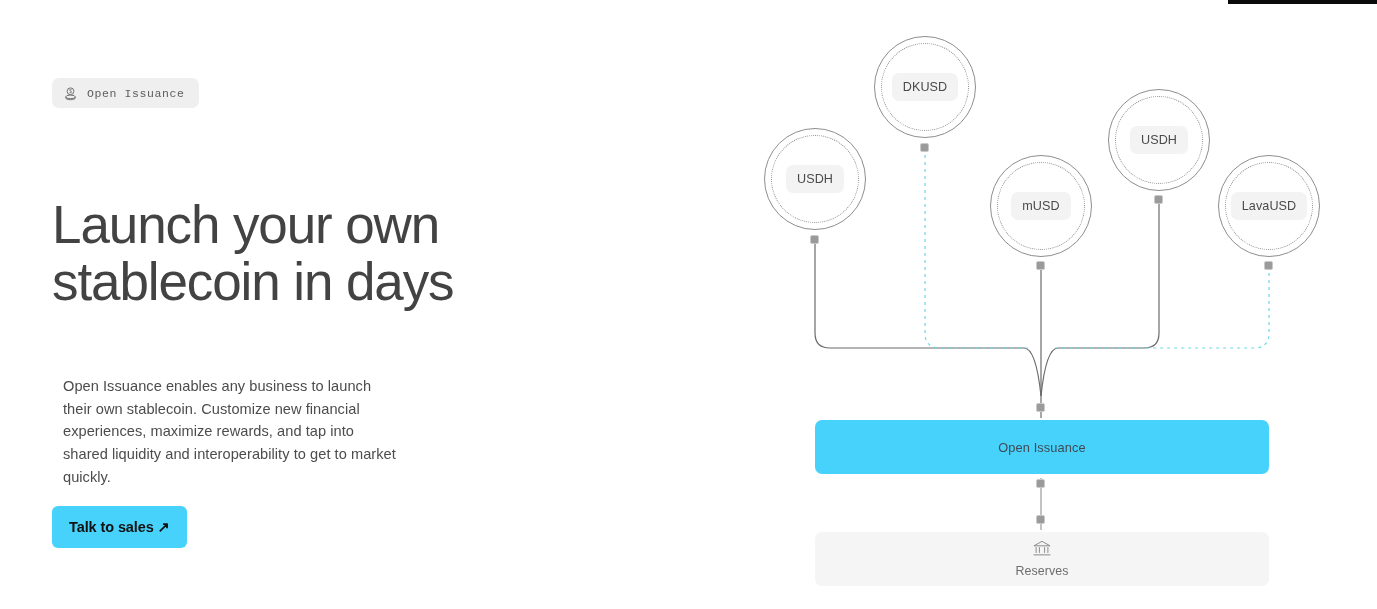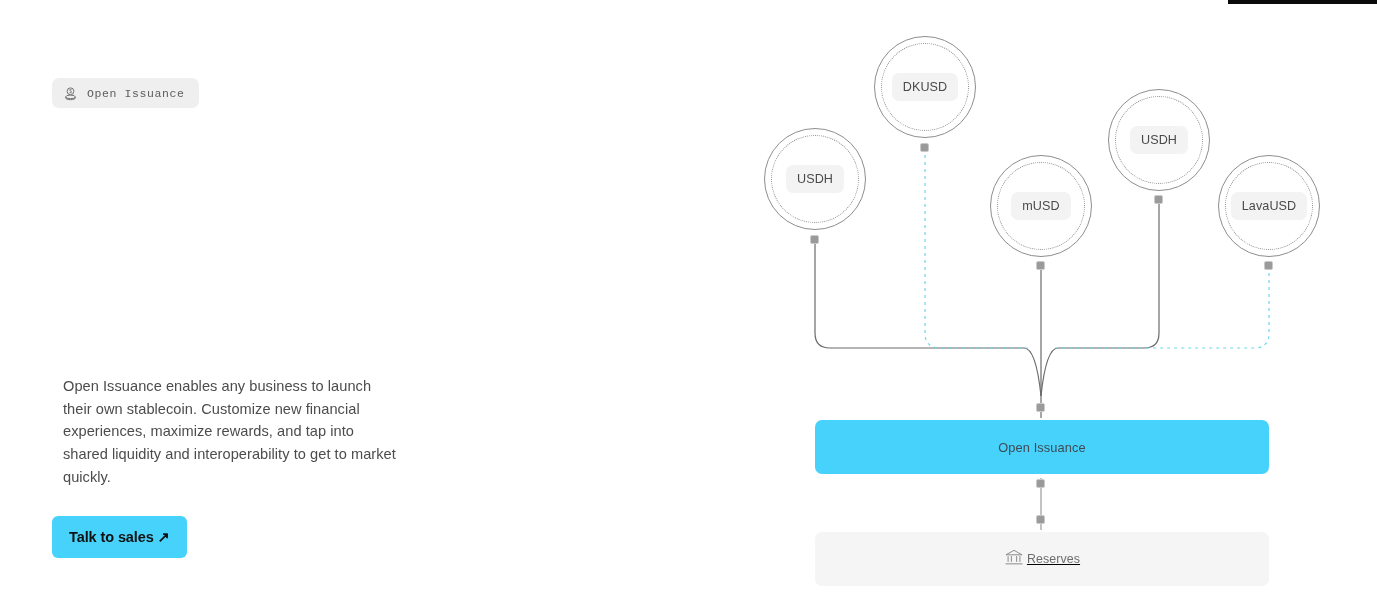--- a/index.html
+++ b/index.html
@@ -93,21 +93,20 @@
     border: none;
     border-radius: 6px;
     background: #47d2fb;
     color: #111111;
     font-family: "Liberation Sans", sans-serif;
     font-size: 14.5px;
     font-weight: 700;
     letter-spacing: -0.1px;
     cursor: pointer;
     white-space: nowrap;
-    margin-top: 10px;
   }
 
   
   .diagram {
     position: absolute;
     left: 740px;
     top: 0px;
     width: 637px;
     height: 609px;
   }
@@ -173,25 +172,24 @@
 
   .reserves-panel {
     position: absolute;
     left: 75px;
     top: 532px;
     width: 454px;
     height: 54px;
     background: #f5f5f5;
     border-radius: 7px;
     display: flex;
-    flex-direction: row;
+    flex-direction: column;
     align-items: center;
     justify-content: center;
     gap: 3px;
-    text-decoration: underline;
   }
   .reserves-icon { display: block; }
   .reserves-label {
     font-size: 12.4px;
     color: #6d6d6d;
     letter-spacing: 0.1px;
   }
 </style>
 </head>
 <body>
@@ -205,20 +203,21 @@
       <svg width="15" height="15" viewBox="0 0 16 16" fill="none">
         <ellipse cx="8" cy="5.6" rx="3.6" ry="3.6" stroke="#6b6b6b" stroke-width="1"></ellipse>
         <text x="8" y="7.9" font-size="5.2" fill="#6b6b6b" text-anchor="middle" font-family="Liberation Sans, sans-serif">$</text>
         <ellipse cx="8" cy="11.6" rx="5.1" ry="1.9" stroke="#6b6b6b" stroke-width="1" fill="none"></ellipse>
         <path d="M2.9 11.6v1.2c0 1 2.3 1.8 5.1 1.8s5.1-.8 5.1-1.8v-1.2" stroke="#6b6b6b" stroke-width="1" fill="none"></path>
       </svg>
     </span>
     <span class="badge-label">Open Issuance</span>
   </div>
 
+  <h1 class="headline">Launch your own stablecoin in days</h1>
 
   <p class="body-copy">Open Issuance enables any business to launch their own stablecoin.  Customize new financial experiences, maximize rewards, and tap into shared liquidity and interoperability to get to market quickly.</p>
 
   <button class="cta">Talk to sales ↗</button>
 </div>
 
 <div class="diagram">
 
   <svg class="edges" viewBox="0 0 637 609">
 

